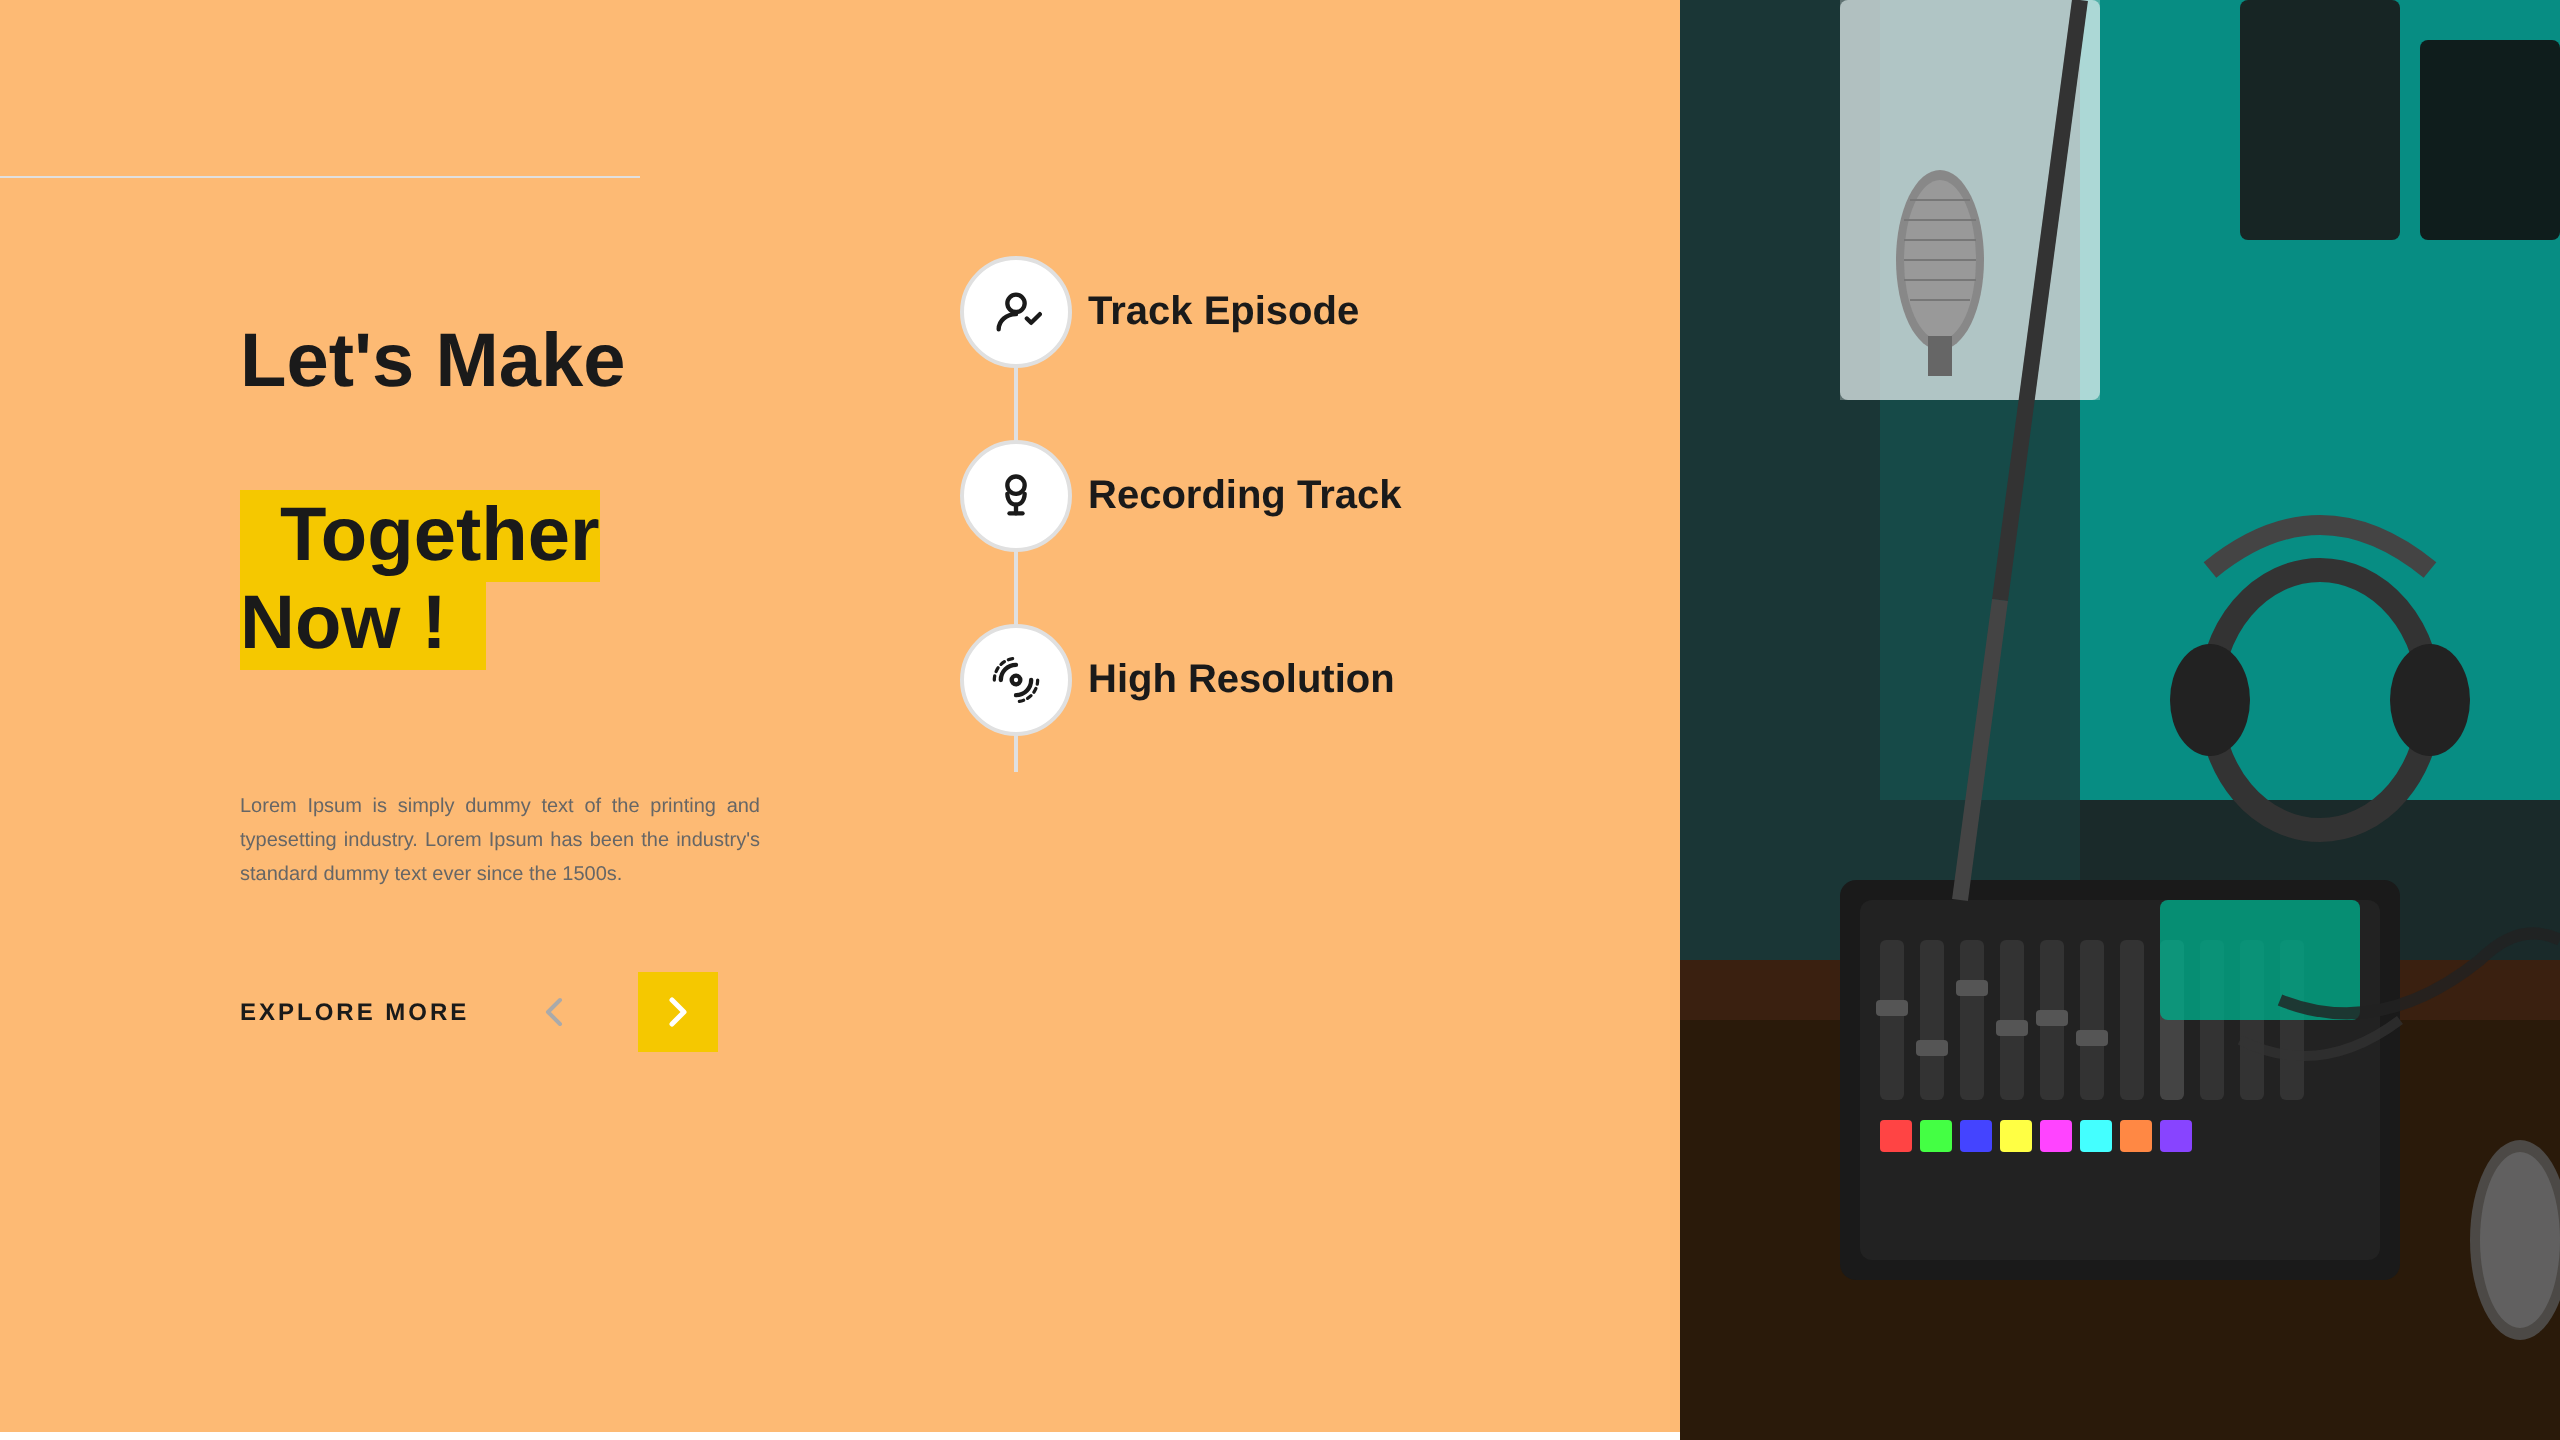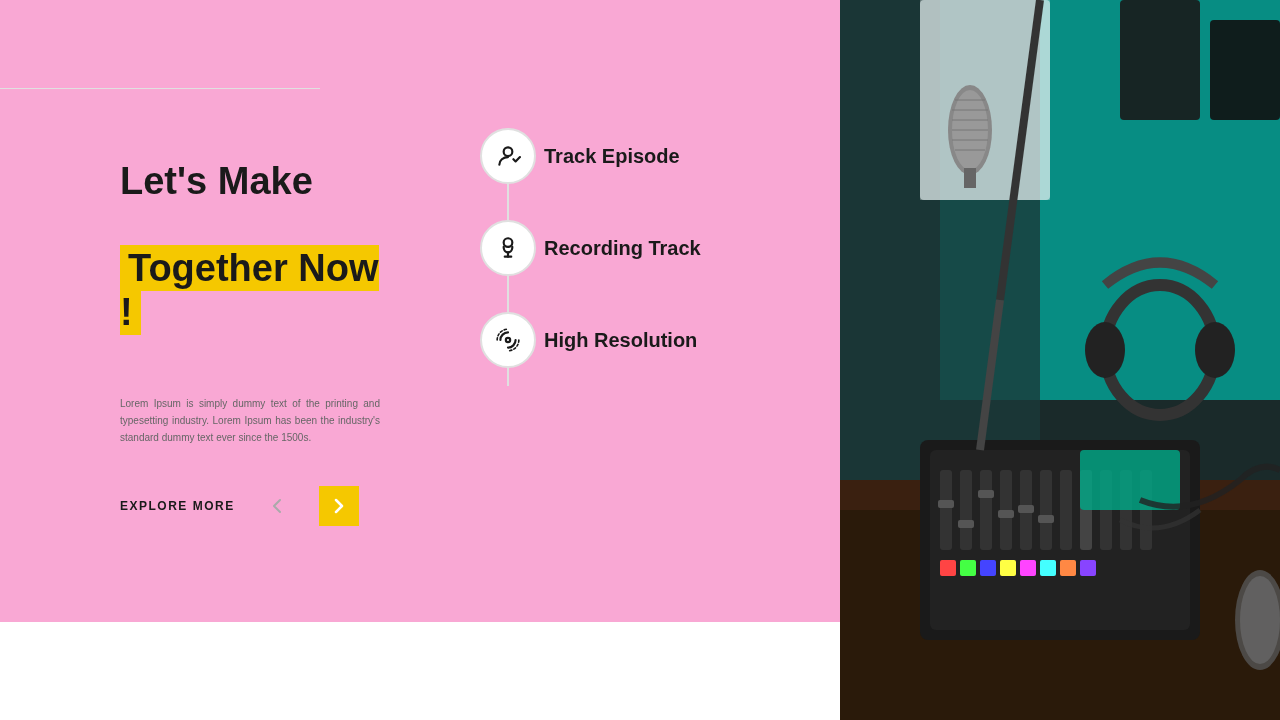--- a/index.html
+++ b/index.html
@@ -8,22 +8,22 @@
       height: 720px;
       overflow: hidden;
       font-family: 'Arial', sans-serif;
       background: #fff;
       display: flex;
     }
 
     
     .left-panel {
       width: 840px;
-      height: 622px;
-      background: #f9a8d4;
+      height: 716px;
+      background: #fdba74;
       position: relative;
       display: flex;
       flex-direction: row;
     }
 
     
     .top-line {
       position: absolute;
       top: 88px;
       left: 0;
@@ -45,21 +45,21 @@
       font-size: 38px;
       font-weight: 800;
       color: #1a1a1a;
       line-height: 1.15;
       margin-bottom: 20px;
     }
 
     .headline .highlight {
       background: #f5c800;
       color: #1a1a1a;
-      padding: 2px 8px;
+      padding: 2px 20px;
       display: inline;
     }
 
     .body-text {
       font-size: 10px;
       color: #666;
       line-height: 1.7;
       text-align: justify;
       margin-bottom: 40px;
       max-width: 280px;

